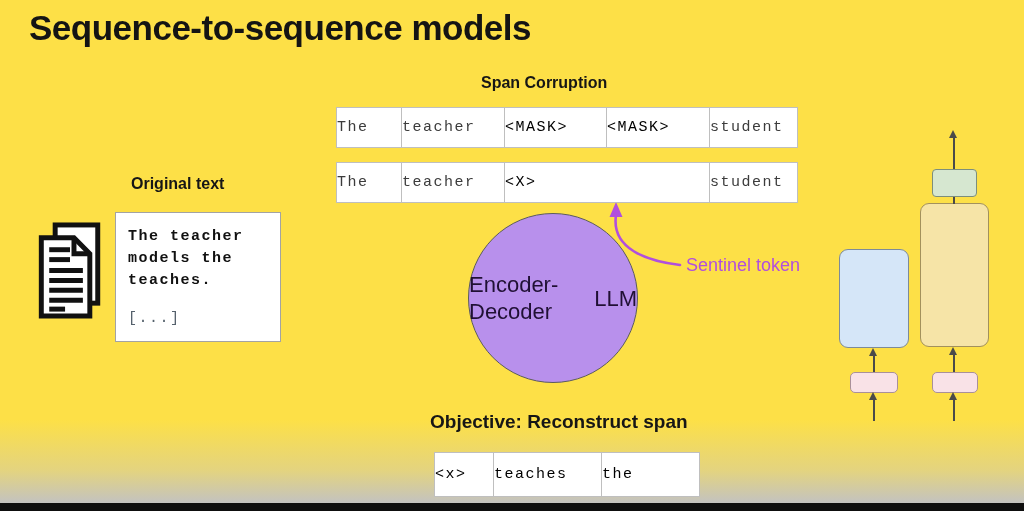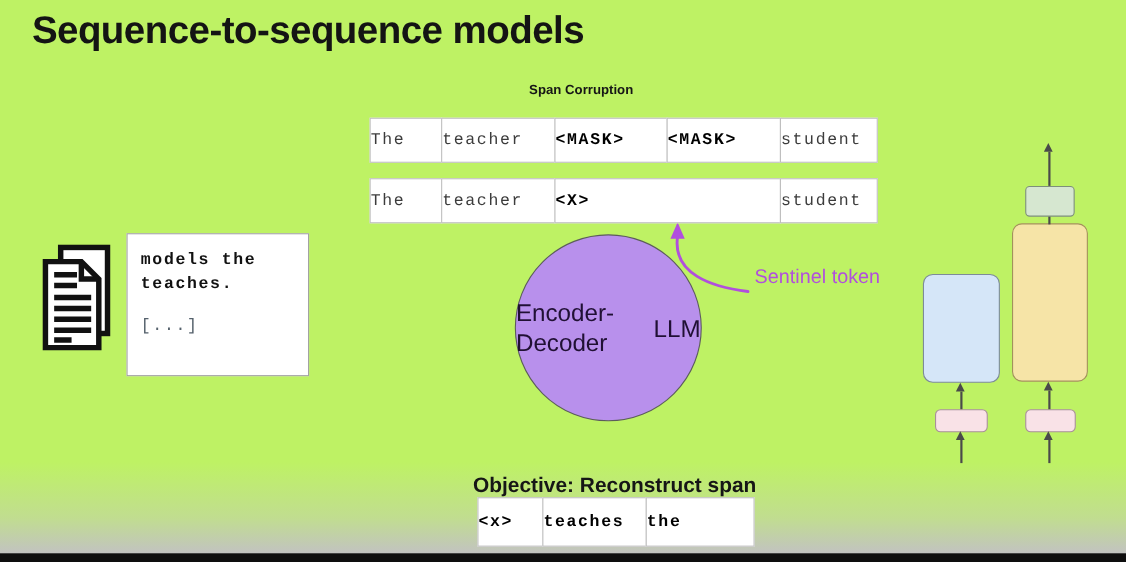--- a/index.html
+++ b/index.html
@@ -1,32 +1,32 @@
 <!DOCTYPE html>
 <html><head>
 <meta charset="utf-8">
 <style>
   html,body{margin:0;padding:0;background:#ffffff;}
   #slide{
-    position:relative;width:1024px;height:511px;background:#bef264;
+    position:relative;width:1024px;height:511px;background:#fde047;
     overflow:hidden;font-family:"Liberation Sans",sans-serif;
   }
   .abs{position:absolute;}
   
   #title{left:29px;top:8px;font-size:35px;font-weight:600;color:#141414;letter-spacing:-0.5px;}
-  .section-label{font-size:12px;font-weight:600;color:#161616;}
+  .section-label{font-size:16px;font-weight:600;color:#161616;}
   
   .trow{display:flex;position:absolute;z-index:2;}
   .tcell{
     box-sizing:border-box;border:1px solid #bfbfbf;background:#ffffff;
     font-family:"Liberation Mono",monospace;font-size:15px;letter-spacing:1.5px;
     color:#3c3c3c;text-align:left;margin-left:-1px;
   }
   .tcell:first-child{margin-left:0;}
-  .tcell.mask{font-weight:bold;color:#000000;}
+  .tcell.mask{font-weight:normal;color:#000000;}
   .r41{height:41px;line-height:39px;}
   .r45{height:45px;line-height:43px;}
   
   #orig-box{
     left:115px;top:212px;width:166px;height:130px;box-sizing:border-box;
     border:1px solid #a3a3a3;background:#ffffff;padding:13px 0 0 12px;
   }
   .orig-line{
     font-family:"Liberation Mono",monospace;font-weight:bold;font-size:15px;
     letter-spacing:1.5px;color:#111111;line-height:22px;white-space:pre;
@@ -37,21 +37,21 @@
   }
   
   #circle{
     left:468px;top:213px;width:170px;height:170px;border-radius:50%;
     background:#b890ec;border:1px solid #5c5c5c;box-sizing:border-box;
     display:flex;flex-direction:row;align-items:center;justify-content:center;
     z-index:1;
   }
   #circle .cline{font-size:22px;color:#201034;line-height:27px;}
   
-  #sentinel-label{left:686px;top:241px;font-size:18px;color:#b14fdd;font-weight:400;}
+  #sentinel-label{left:686px;top:255px;font-size:18px;color:#b14fdd;font-weight:400;}
   
   .block{position:absolute;box-sizing:border-box;}
   #blk-blue {left:839px;top:249px;width:70px;height:99px;background:#d5e6f8;border:1.5px solid #7d8b99;border-radius:9px;}
   #blk-yellow{left:920px;top:203px;width:69px;height:144px;background:#f6e4a7;border:1.5px solid #a3915c;border-radius:9px;}
   #blk-green{left:932px;top:169px;width:45px;height:28px;background:#d6e7d0;border:1.5px solid #7d8f7b;border-radius:4px;}
   #blk-pink-l{left:850px;top:372px;width:48px;height:21px;background:#f9e2e7;border:1.5px solid #a9909a;border-radius:5px;}
   #blk-pink-r{left:932px;top:372px;width:46px;height:21px;background:#f9e2e7;border:1.5px solid #a9909a;border-radius:5px;}
   .vline{position:absolute;width:2px;background:#4a4a4a;}
   .tipup{position:absolute;width:0;height:0;border-left:4.5px solid transparent;
          border-right:4.5px solid transparent;border-bottom:8px solid #4a4a4a;}
@@ -77,35 +77,37 @@
     <div class="tcell r41" style="width:89px;">student</div>
   </div>
 
   <div class="trow" style="left:336px;top:162px;">
     <div class="tcell r41" style="width:66px;">The</div>
     <div class="tcell r41" style="width:104px;">teacher</div>
     <div class="tcell r41 mask" style="width:206px;">&lt;X&gt;</div>
     <div class="tcell r41" style="width:89px;">student</div>
   </div>
 
+  <div class="abs section-label" style="left:131px;top:175px;">Original text</div>
 
   <svg class="abs" style="left:34px;top:221px;" width="76" height="99" viewBox="0 0 76 100">
     <rect x="21" y="4" width="43" height="79" fill="#ffffff" stroke="#111111" stroke-width="5"></rect>
     <path d="M 7 17 H 40 L 56 33 V 96 H 7 Z" fill="#ffffff" stroke="#111111" stroke-width="5" stroke-linejoin="miter"></path>
     <path d="M 40 17 V 33 H 56" fill="none" stroke="#111111" stroke-width="5"></path>
     <line x1="15" y1="29" x2="36" y2="29" stroke="#111111" stroke-width="5"></line>
     <line x1="15" y1="39" x2="36" y2="39" stroke="#111111" stroke-width="5"></line>
     <line x1="15" y1="50" x2="49" y2="50" stroke="#111111" stroke-width="5"></line>
     <line x1="15" y1="60" x2="49" y2="60" stroke="#111111" stroke-width="5"></line>
     <line x1="15" y1="70" x2="49" y2="70" stroke="#111111" stroke-width="5"></line>
     <line x1="15" y1="80" x2="49" y2="80" stroke="#111111" stroke-width="5"></line>
     <line x1="15" y1="89" x2="31" y2="89" stroke="#111111" stroke-width="5"></line>
   </svg>
 
   <div id="orig-box" class="abs">
+    <div class="orig-line">The teacher</div>
     <div class="orig-line">models the</div>
     <div class="orig-line">teaches.</div>
     <div class="orig-ellipsis">[...]</div>
   </div>
 
   <div id="circle" class="abs">
     <div class="cline">Encoder-Decoder</div>
     <div class="cline">LLM</div>
   </div>
 
@@ -134,24 +136,24 @@
     <div class="vline" style="left:953px;top:355px;height:17px;"></div>
     <div class="tipup" style="left:949px;top:347px;"></div>
 
     <div class="vline" style="left:873px;top:400px;height:21px;"></div>
     <div class="tipup" style="left:869px;top:392px;"></div>
 
     <div class="vline" style="left:953px;top:400px;height:21px;"></div>
     <div class="tipup" style="left:949px;top:392px;"></div>
   </div>
 
-  <div class="abs section-label" style="left:430px;top:411px;font-size:19px;z-index:2;margin-top:20px;">Objective: Reconstruct span</div>
+  <div class="abs section-label" style="left:430px;top:411px;font-size:19px;z-index:2;">Objective: Reconstruct span</div>
 
   <div class="trow" style="left:434px;top:452px;">
     <div class="tcell r45 mask" style="width:60px;">&lt;x&gt;</div>
-    <div class="tcell r45 mask" style="width:95px;">teaches</div>
+    <div class="tcell r45 mask" style="width:109px;">teaches</div>
     <div class="tcell r45 mask" style="width:99px;">the</div>
   </div>
 
   <div id="footer-gradient" class="abs"></div>
   <div id="letterbox" class="abs"></div>
 
 </div>
 
 </body></html>

